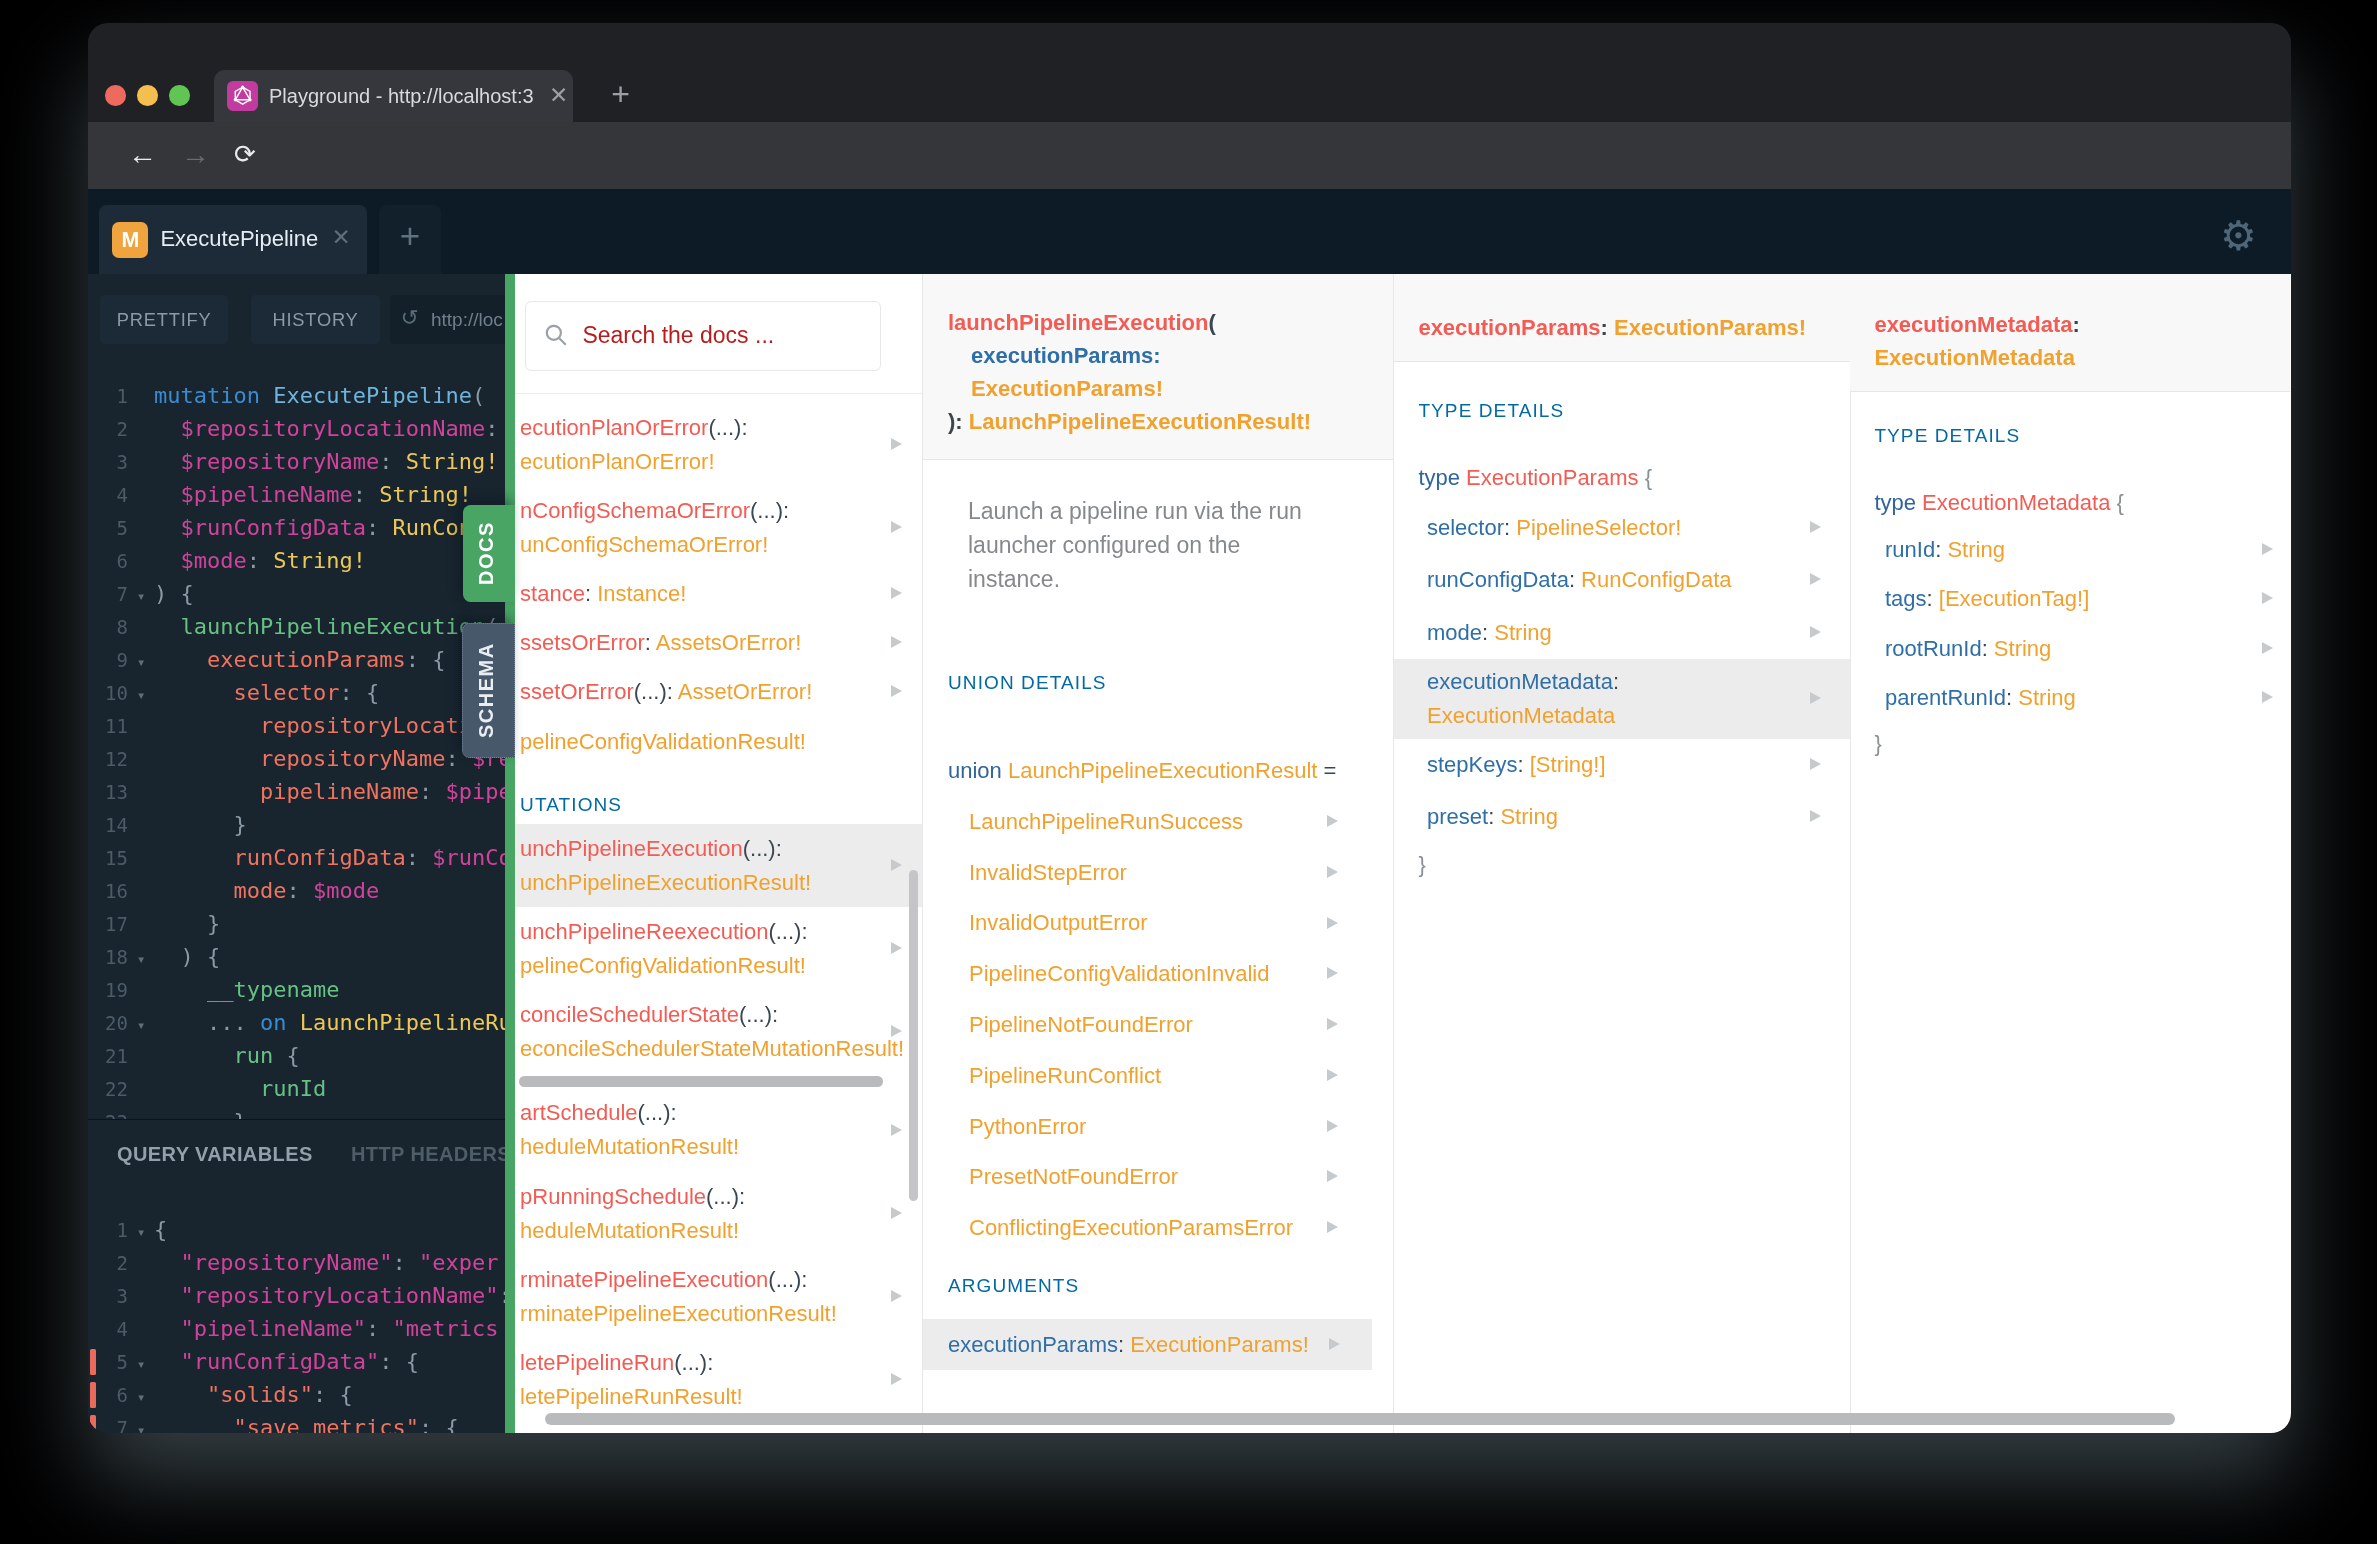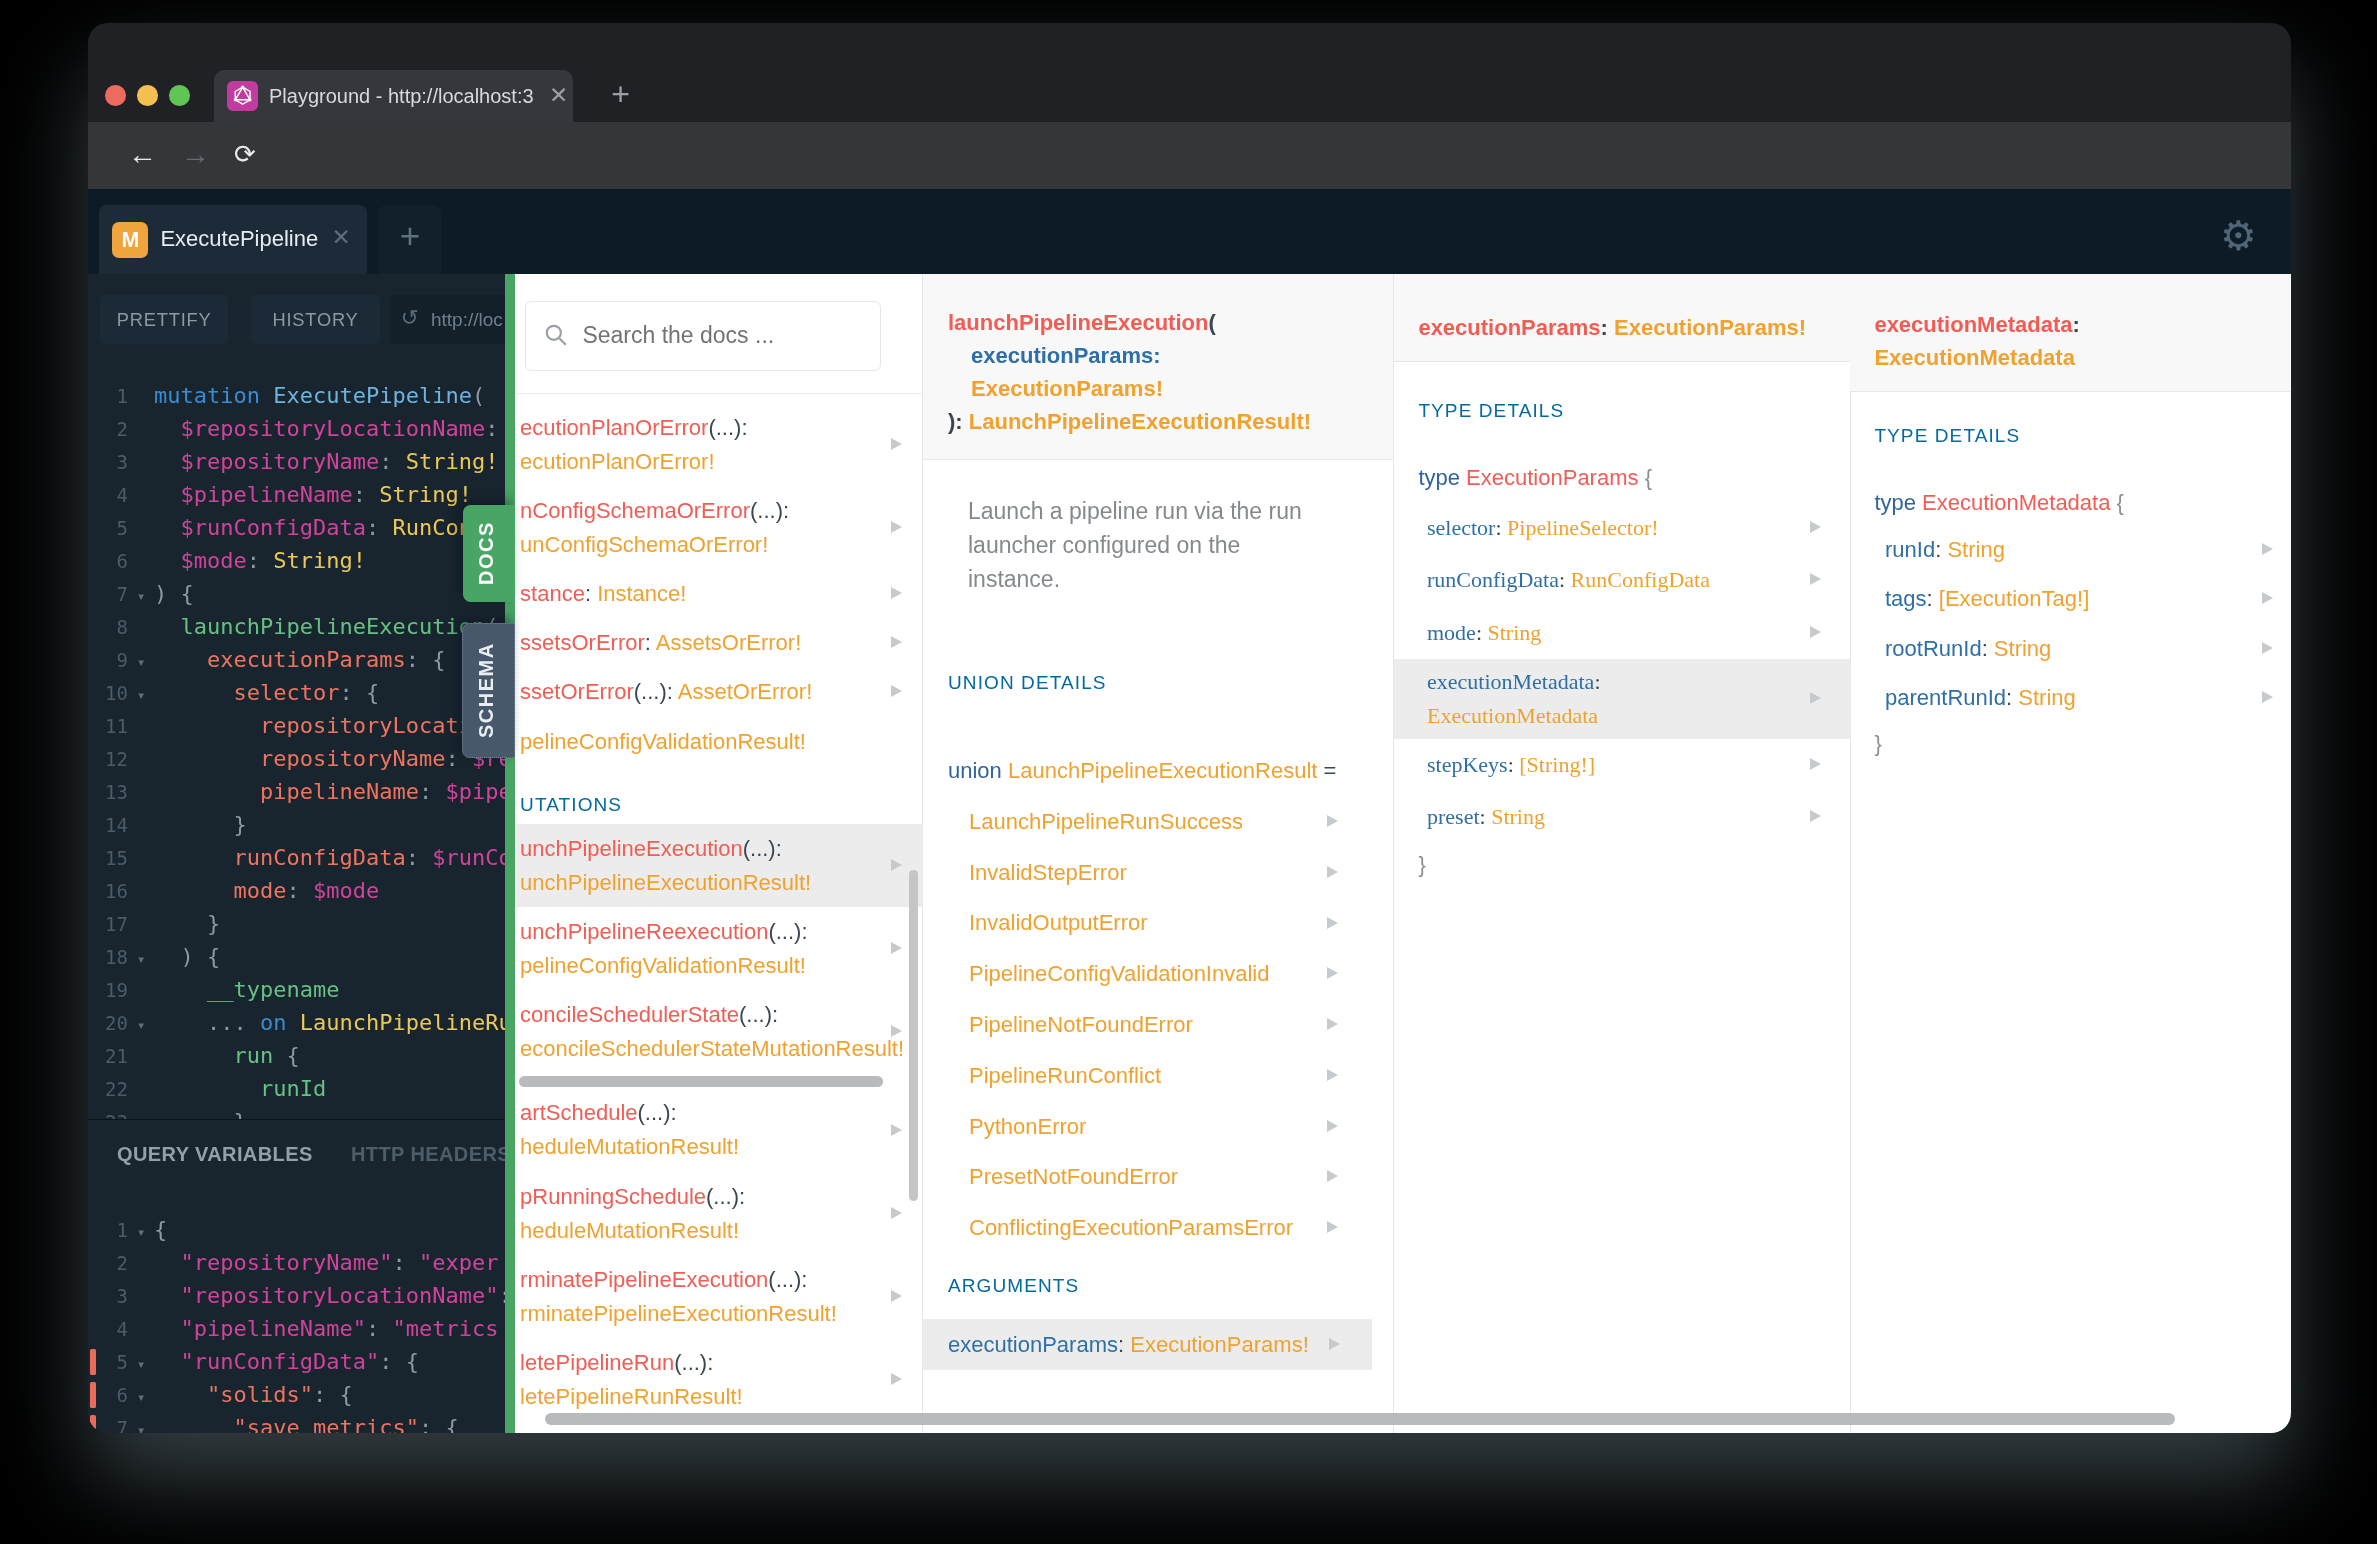--- a/index.html
+++ b/index.html
@@ -75,21 +75,21 @@
   .col{position:absolute;top:0;height:1159px;overflow:hidden;border-right:1.5px solid #e6e7e9;box-sizing:border-box;}
   #c1{left:0;width:409px;} #c2{left:409px;width:471px;} #c3{left:880px;width:457px;} #c4{left:1336px;width:440px;border-right:none;}
   
   .tk-dn{color:#f25c54;} .tk-dt{color:#f0a12e;} .tk-db{color:#2f6fa7;} .tk-dk{color:#30649c;}
   .tk-dp{color:#3a4650;} .tk-dg{color:#8a9096;}
   .sect{font-weight:normal;font-size:19px;letter-spacing:1.1px;color:#0369a1;}
   
   #search-wrap{position:absolute;left:0;top:0;width:100%;height:120px;border-bottom:1.5px solid #ececee;box-sizing:border-box;}
   #search-box{position:absolute;left:11.4px;top:27.4px;width:356px;height:70px;border:1.5px solid #e7e7e9;border-radius:6.1px;box-sizing:border-box;}
   #search-box svg{position:absolute;left:17px;top:20px;}
-  #search-ph{position:absolute;left:56px;top:0;height:67px;line-height:67px;font-size:23px;color:#737373;}
+  #search-ph{position:absolute;left:56px;top:0;height:67px;line-height:67px;font-size:23px;color:#b91c1c;}
   
   .list{position:absolute;left:0;right:0;}
   #c1 .list{top:129px;}
   .drow{position:relative;padding:7.6px 10.7px 7.6px 6.1px;}
   .drow .l1,.drow .l2{line-height:34px;font-size:22px;white-space:pre;}
   .drow .l2:empty{display:none;}
   .chev{position:absolute;right:20px;top:50%;margin-top:-6.9px;width:0;height:0;
         border-left:11.4px solid #c7cacd;border-top:6.9px solid transparent;border-bottom:6.9px solid transparent;}
   .sel{background:#ececec;}
   #c1 .sect{margin:20px 0 0 6.1px;height:38px;line-height:38px;}
@@ -112,21 +112,21 @@
   #c2-argrow{position:relative;margin:18.3px 21.3px 0 0;padding:8.4px 0 8.4px 25px;background:#ececec;}
   #c2-argrow .l1{line-height:34px;font-size:22px;white-space:pre;}
   #c2-argrow .chev{right:32px;}
   
   #c3 .band{padding:37px 0 18.3px 24.4px;height:88px;box-sizing:border-box;}
   #c4 .band{padding:34px 0 18.3px 24.4px;height:118px;box-sizing:border-box;}
   .sect-td{margin:34px 0 0 24.4px;height:30.5px;line-height:30.5px;}
   #c4 .sect-td{margin-top:29px;}
   .tdecl{margin:34px 0 0 24.4px;line-height:34px;font-size:22px;white-space:pre;}
   .fields{position:relative;}
-  #c3 .fields{margin:7.6px 0 0 0;font-family:Liberation Serif, serif;} #c4 .fields{margin:6.1px 0 0 0;}
+  #c3 .fields{margin:7.6px 0 0 0;} #c4 .fields{margin:6.1px 0 0 0;}
   #c3 .fields .drow{padding:9.1px 7.6px 9.1px 33px;}
   #c4 .fields .drow{padding:7.6px 4.6px 7.6px 35px;}
   #c3 .fields .sel{padding-top:6.1px;padding-bottom:6.1px;}
   #c3 .fields .chev{right:29px;} #c4 .fields .chev{right:17px;}
   .tclose{margin:4.6px 0 0 24.4px;line-height:34px;font-size:22px;color:#8a9096;}
   #docs-hscroll{position:absolute;left:30.5px;top:1139px;width:1630px;height:12.2px;background:#b9babc;border-radius:6.1px;z-index:7;}
   
   .tk-kw{color:#3a8bd0;} .tk-def{color:#6fb4dd;} .tk-var{color:#d1439b;} .tk-typ{color:#edc855;}
   .tk-pun{color:#8a9aa6;} .tk-atr{color:#f0735f;} .tk-prp{color:#67c183;} .tk-pln{color:#c6ccd2;}
 </style>

